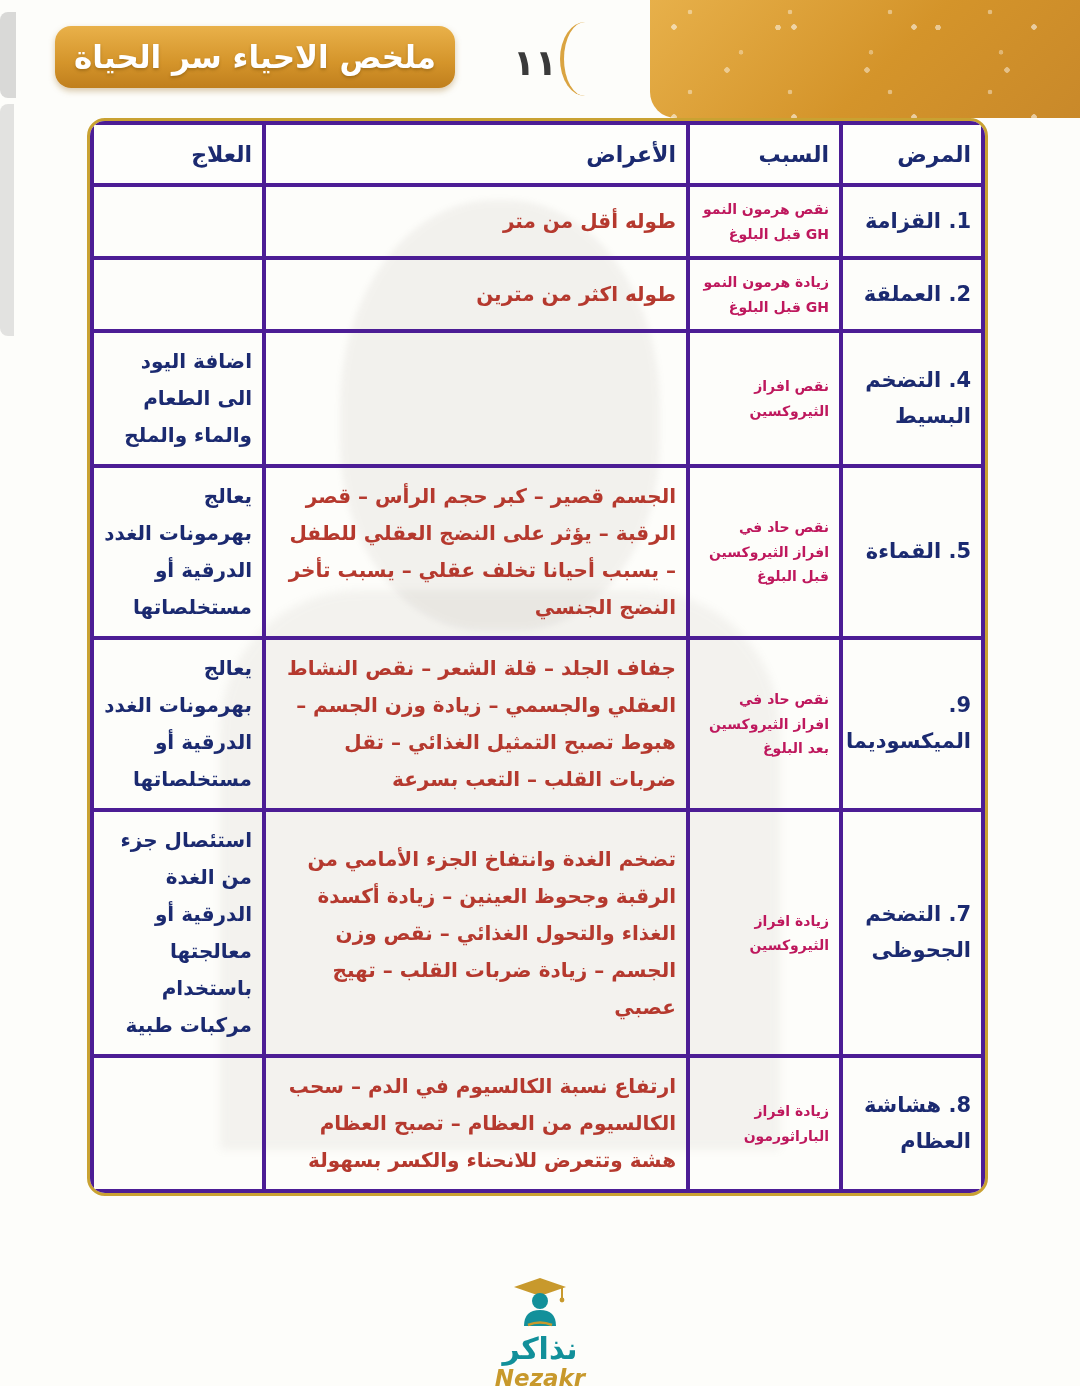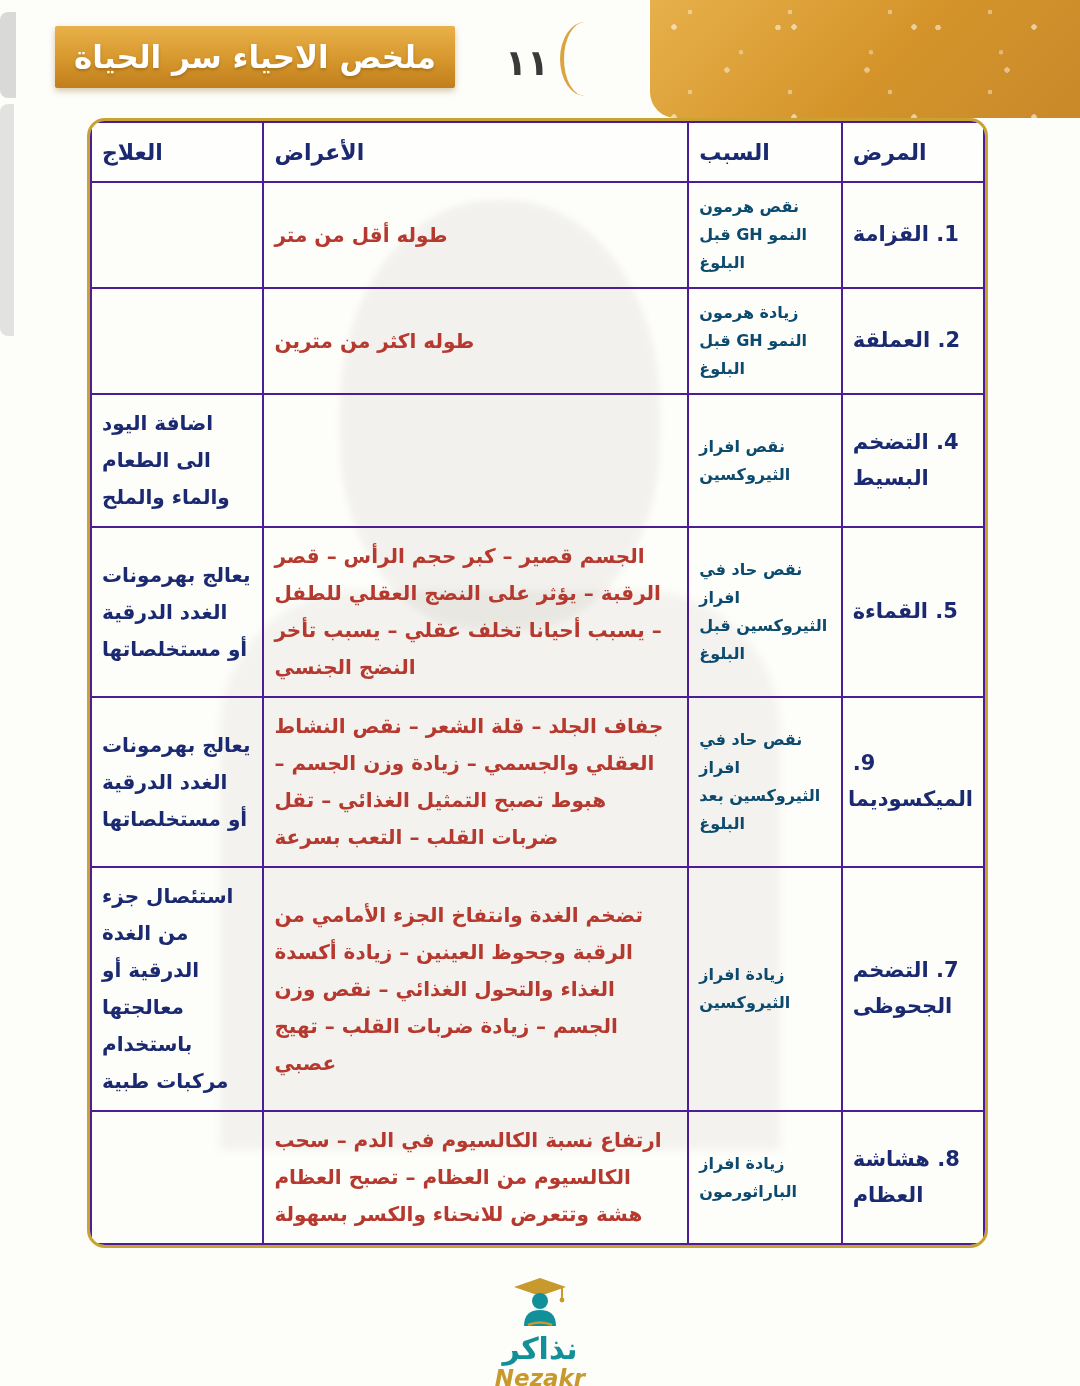--- a/index.html
+++ b/index.html
@@ -20,61 +20,61 @@
       radial-gradient(circle at 55% 70%, rgba(255,255,255,.45) 2.5px, transparent 3px),
       radial-gradient(circle at 80% 25%, rgba(255,255,255,.5) 2.5px, transparent 3px),
       radial-gradient(circle at 40% 15%, rgba(255,255,255,.4) 2px, transparent 2.6px),
       radial-gradient(circle at 70% 55%, rgba(255,255,255,.35) 2px, transparent 2.6px),
       linear-gradient(135deg,#e7b04a 0%,#d4942a 55%,#c9892a 100%);
     background-size:120px 90px,140px 100px,160px 110px,100px 80px,130px 95px,100% 100%;
   }
   .title-ribbon{
     position:absolute;top:26px;right:625px;left:55px;height:62px;
     background:linear-gradient(180deg,#e9b14a 0%,#d4942a 60%,#c07f1d 100%);
-    border-radius:2px;
+    border-radius:16px;
     box-shadow:0 3px 6px rgba(150,100,20,.35);
     display:flex;align-items:center;justify-content:center;
     color:#ffffff;font-weight:bold;font-size:31px;
     text-shadow:0 2px 3px rgba(120,80,10,.45);
     white-space:nowrap;
   }
   .ribbon-arc{
     position:absolute;top:22px;left:560px;width:46px;height:74px;
     border:4px solid #d79b2e;border-right:none;border-top:none;border-bottom:none;
     border-radius:50% 0 0 50%/50% 0 0 50%;
     opacity:.9;
   }
   .page-number{
-    position:absolute;top:42px;left:505px;width:60px;text-align:left;
+    position:absolute;top:42px;left:505px;width:60px;text-align:center;
     font-size:36px;color:#3a3a3a;font-weight:bold;letter-spacing:2px;
   }
 
   
   .edge-artifact-1{position:absolute;top:12px;right:1064px;width:16px;height:86px;background:#d9d9d7;border-radius:8px 0 0 8px;}
   .edge-artifact-2{position:absolute;top:104px;right:1066px;width:14px;height:232px;background:#e2e2e0;border-radius:8px 0 0 8px;}
 
   
   .bg-figure{position:absolute;z-index:0;pointer-events:none;}
   .bg-head{top:200px;right:420px;width:320px;height:430px;border-radius:48% 48% 44% 44%;background:#9b9187;opacity:.10;filter:blur(3px);}
   .bg-body{top:590px;right:300px;width:560px;height:560px;border-radius:140px 140px 0 0;background:#948a7f;opacity:.09;filter:blur(4px);}
 
   
   .table-wrap{
     position:absolute;top:118px;right:92px;width:895px;z-index:1;
     border:3px solid #c9a232;border-radius:18px;overflow:hidden;
   }
   table{width:100%;border-collapse:collapse;table-layout:fixed;direction:rtl;background:transparent;}
   th,td{
-    border:2px solid #4c1d95;
-    padding:10px 10px;text-align:left;vertical-align:middle;
+    border:4px solid #4c1d95;
+    padding:10px 10px;text-align:right;vertical-align:middle;
     font-weight:bold;
   }
   th{color:#1b2a70;font-size:22px;height:38px;background:rgba(255,255,255,.35);}
   .c-disease{color:#1b2a70;font-size:21px;line-height:1.7;margin-left:28px;}
-  .c-cause{color:#0c4a6e;font-size:16px;line-height:1.75;}
+  .c-cause{color:#be185d;font-size:14px;line-height:1.75;}
   .c-symptoms{color:#b5392e;font-size:20px;line-height:1.85;white-space:pre-line;margin-top:32px;}
   .c-treatment{color:#1b2a70;font-size:20px;line-height:1.85;}
 
   
   .watermark{
     position:absolute;top:1276px;right:455px;width:170px;z-index:3;
     text-align:center;direction:rtl;
   }
   .watermark .ar{color:#12909a;font-size:30px;font-weight:bold;line-height:1.1;text-shadow:0 1px 1px rgba(255,255,255,.8);text-align:center;}
   .watermark .latin{color:#c8992c;font-size:23px;font-style:italic;font-weight:bold;direction:ltr;}

